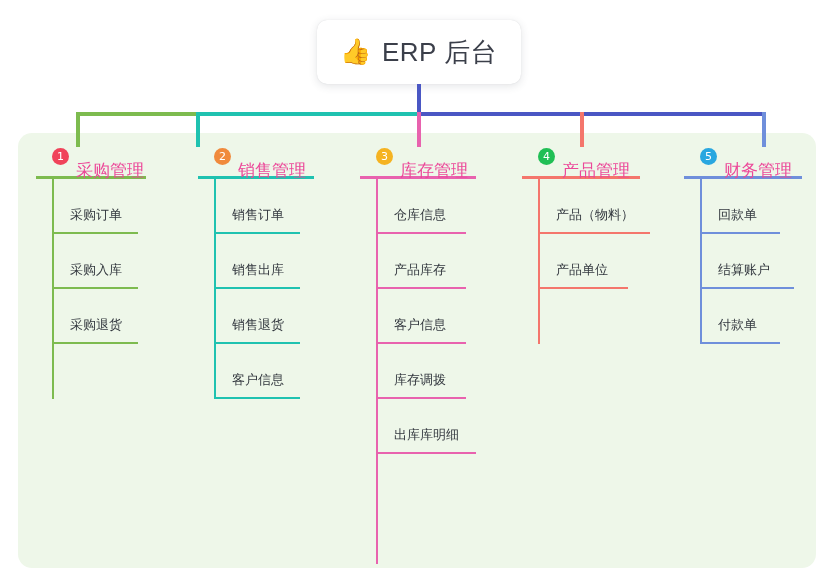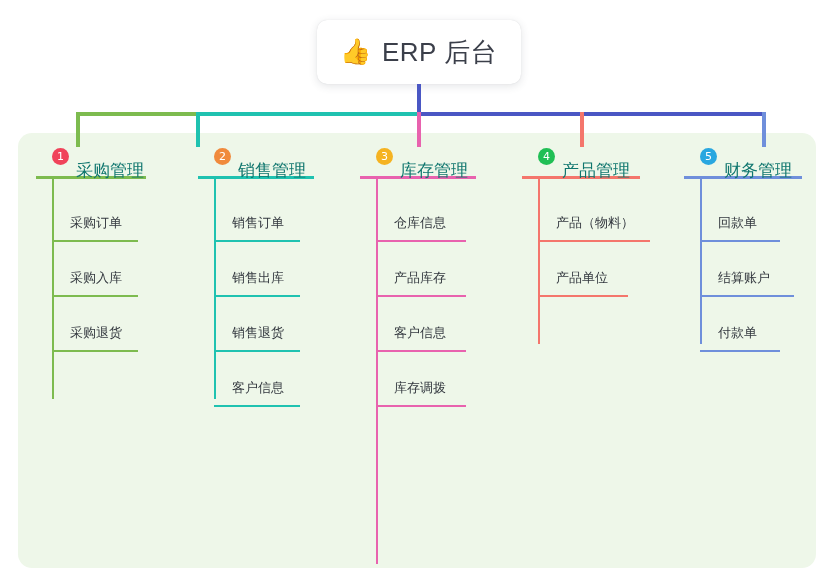--- a/index.html
+++ b/index.html
@@ -100,33 +100,33 @@
     border-radius: 50%;
     color: #ffffff;
     font-size: 11px;
     line-height: 17px;
     text-align: center;
     font-family: "DejaVu Sans", sans-serif;
     flex: none;
   }
   .col-title {
     font-size: 17px;
-    color: #0f766e;
+    color: #ec4899;
     white-space: nowrap;
     margin-top: 28px;
   }
   .head-rule {
     height: 3px;
     margin-top: 7px;
   }
 
   
   .col-body {
     position: relative;
-    padding-top: 8px;
+    padding-top: 0;
   }
   .stem {
     position: absolute;
     left: 16px;
     top: 0;
     width: 2px;
   }
   .item {
     position: relative;
     height: 55px;
@@ -236,20 +236,24 @@
           <div class="item-rule" style="width: 90px; background: rgb(232, 98, 174);"></div>
         </div>
         <div class="item">
           <span class="item-label">客户信息</span>
           <div class="item-rule" style="width: 90px; background: rgb(232, 98, 174);"></div>
         </div>
         <div class="item">
           <span class="item-label">库存调拨</span>
           <div class="item-rule" style="width: 90px; background: rgb(232, 98, 174);"></div>
         </div>
+        <div class="item">
+          <span class="item-label">出库库明细</span>
+          <div class="item-rule" style="width: 100px; background: rgb(232, 98, 174);"></div>
+        </div>
       </div>
     </div>
     <div class="column" style="left: 522px;">
       <div class="col-head">
         <span class="badge" style="background: rgb(32, 191, 85);">4</span>
         <span class="col-title">产品管理</span>
       </div>
       <div class="head-rule" style="width: 118px; background: rgb(244, 118, 108);"></div>
       <div class="col-body">
         <div class="stem" style="background: rgb(244, 118, 108); height: 165px;"></div>

